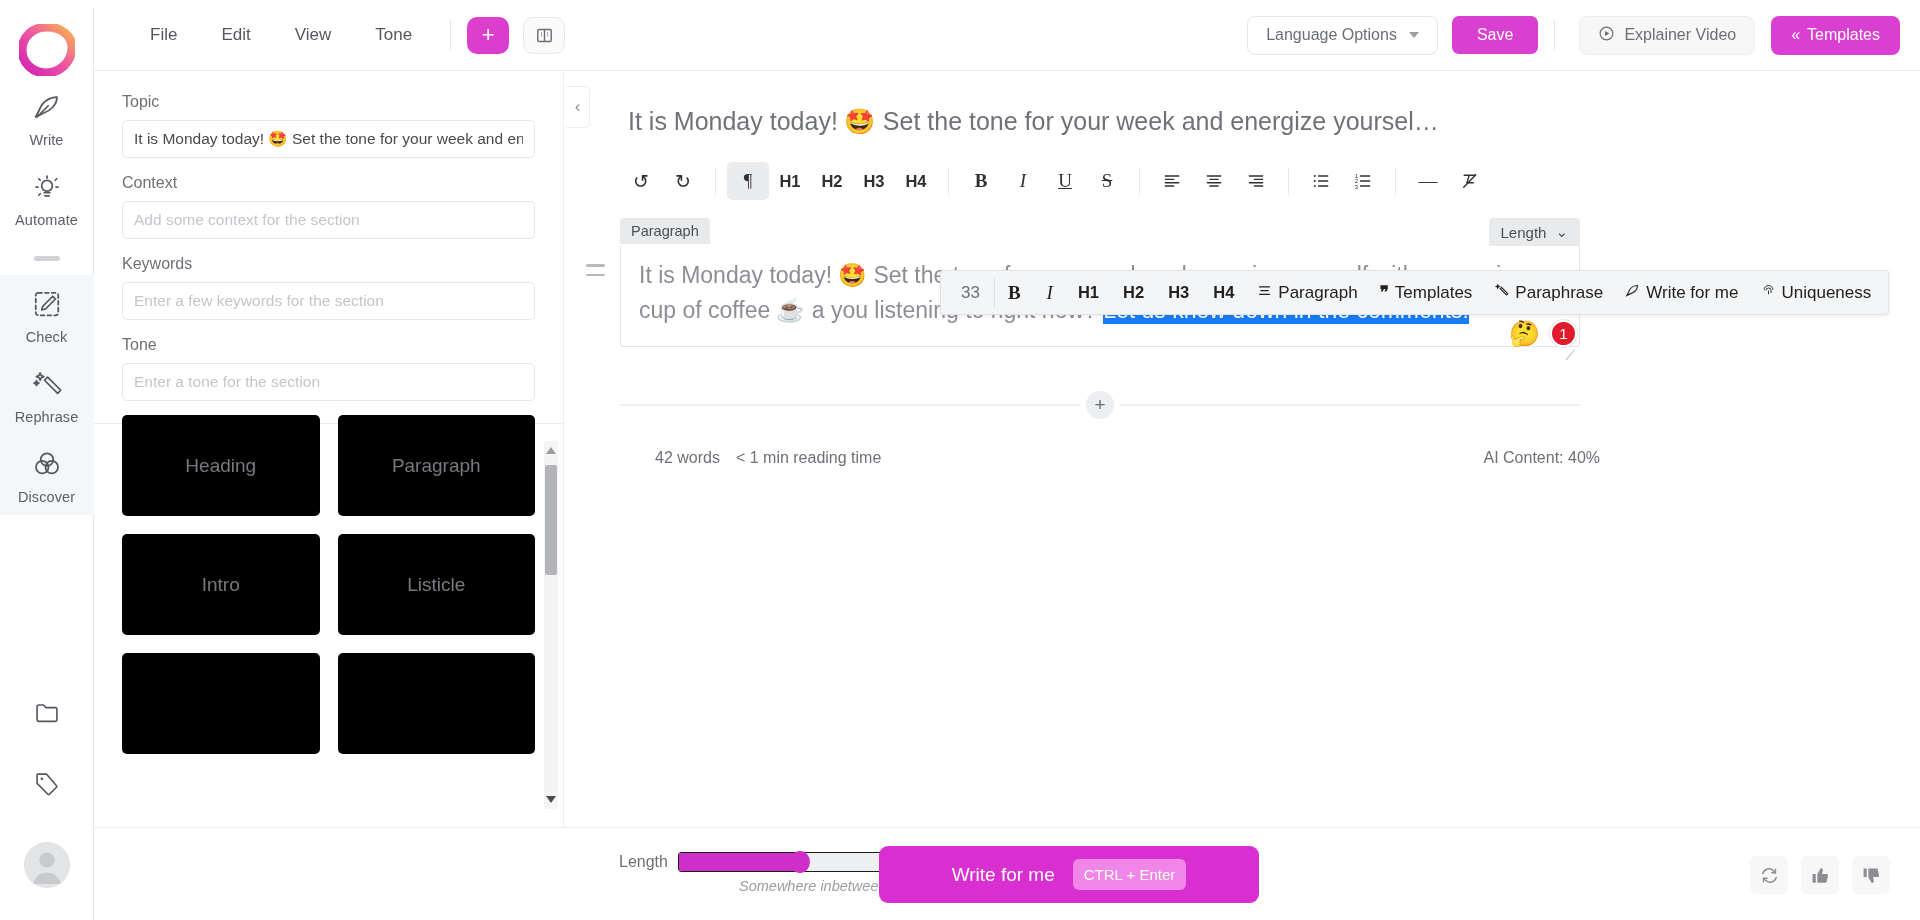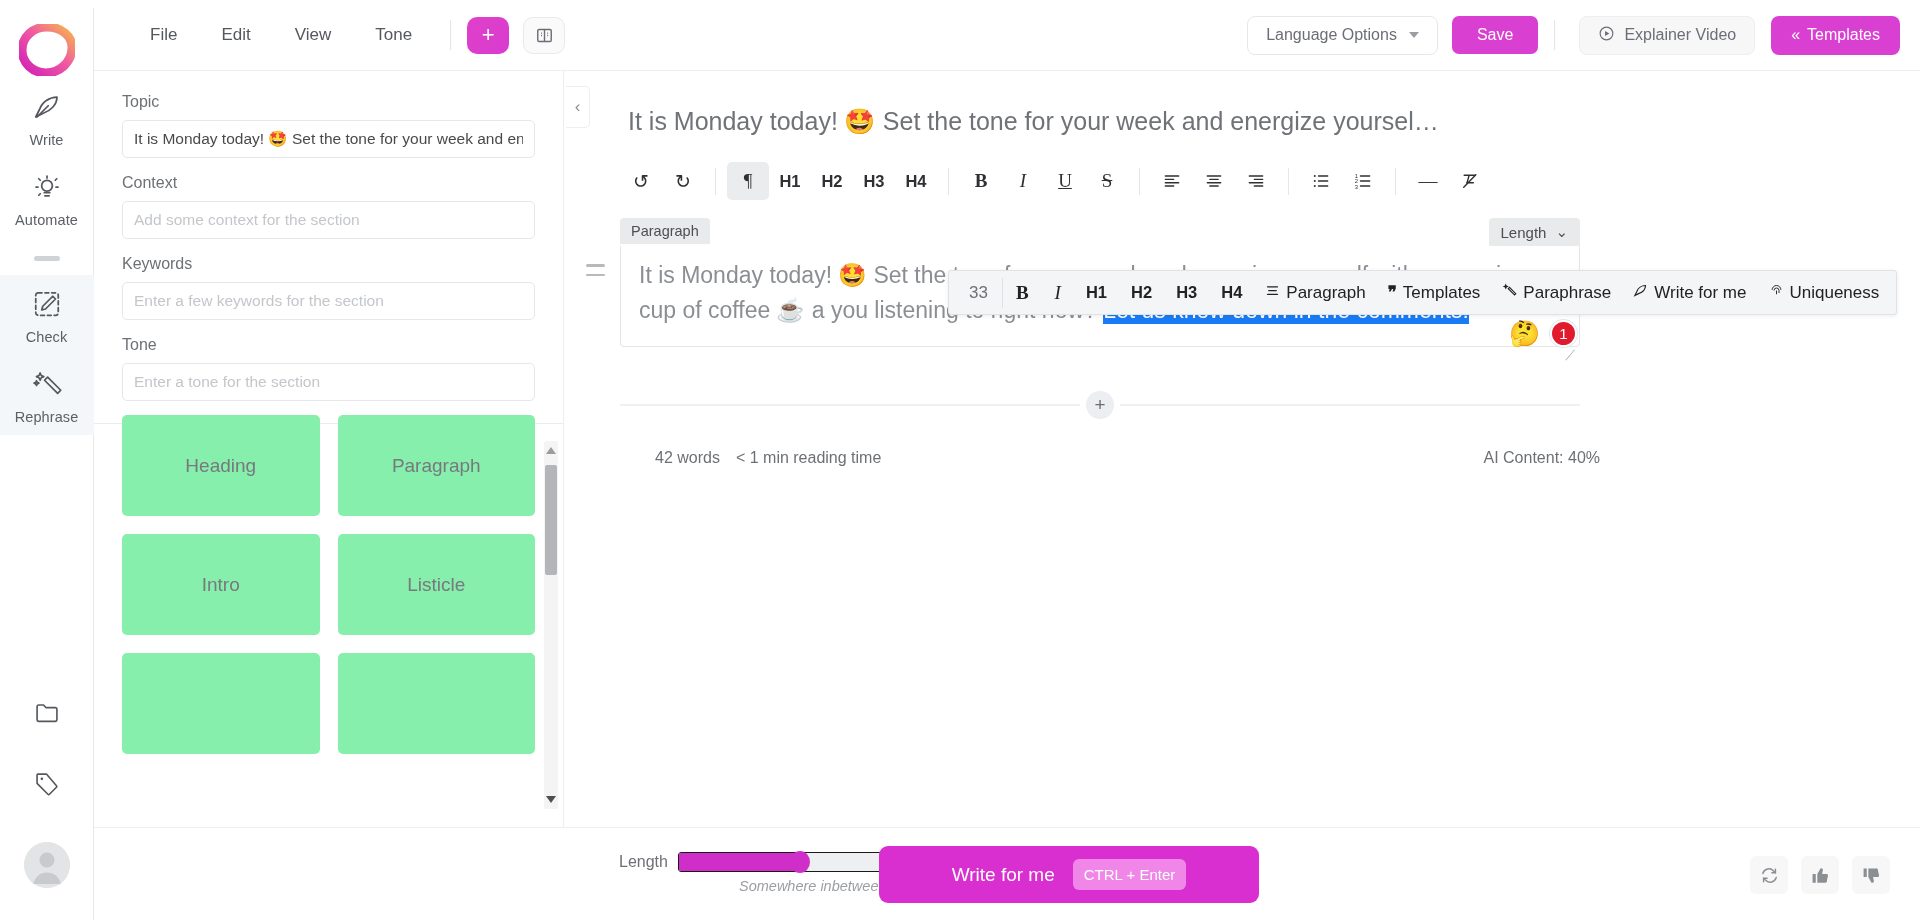--- a/index.html
+++ b/index.html
@@ -93,21 +93,21 @@
   }
   .field-input::placeholder { color: #c3c6ca; }
   .panel-div { height: 1px; background: #ececee; margin: 6px 0 0; }
   .content-head { font-size: 16px; color: #6d7075; padding: 20px 28px 14px; }
   .cards {
     position: absolute; left: 0; right: 0; top: 344px; bottom: 0;
     overflow: hidden; padding: 0 28px;
   }
   .card-grid { display: grid; grid-template-columns: 1fr 1fr; gap: 18px 18px; }
   .card {
-    height: 101px; background: #86efac; border-radius: 5px;
+    height: 101px; background: #000000; border-radius: 5px;
     display: flex; align-items: center; justify-content: center;
     font-size: 19px; color: #77797e; cursor: pointer;
   }
   .panel-scroll {
     position: absolute; right: 5px; top: 370px; bottom: 18px; width: 14px;
     background: #f4f4f5; border-radius: 2px;
   }
   .panel-scroll .thumb { position: absolute; top: 24px; left: 1px; width: 12px; height: 110px; background: #b4b5b8; border-radius: 2px; }
   .panel-scroll .arrow { position: absolute; left: 2px; width: 0; height: 0; border-left: 5px solid transparent; border-right: 5px solid transparent; }
   .panel-scroll .arrow.up { top: 6px; border-bottom: 7px solid #9b9ca0; }
@@ -169,21 +169,20 @@
   }
   .grip i { display: block; height: 2.5px; background: #b7b9bd; border-radius: 2px; }
   .resize { position: absolute; right: 4px; bottom: -18px; color: #a9abaf; font-size: 14px; }
 
   
   .bubble {
     position: absolute; left: 320px; top: 52px; height: 45px;
     background: #f4f5f6; border: 1px solid #e1e2e5; border-radius: 3px;
     display: flex; align-items: center; padding: 0 6px; z-index: 9;
     box-shadow: 0 1px 4px rgba(0,0,0,.08);
-    margin-left: 8px;
   }
   .bb-count { font-size: 17px; color: #6d7075; padding: 0 14px; }
   .bb-sep { width: 1px; height: 30px; background: #dfe0e3; }
   .bb { display: flex; align-items: center; gap: 6px; padding: 0 11px; font-size: 17px; color: #222; cursor: pointer; height: 45px; white-space: nowrap; }
   .bb.mono { font-family: "Liberation Serif", serif; font-size: 19px; padding: 0 13px; }
   .bb.hx { font-weight: bold; font-size: 16.5px; padding: 0 12px; }
 
   .emoji-row { position: absolute; right: 2px; bottom: -2px; display: flex; align-items: center; gap: 9px; }
   .emo { font-size: 25px; }
   .badge {
@@ -295,20 +294,30 @@
         <span>
           <svg width="30" height="30" viewBox="0 0 24 24" fill="none" stroke="#54585e" stroke-width="1.4" stroke-linecap="round" stroke-linejoin="round">
             <path d="M20.5 19.5 10 9l2.5-2.5L23 17z"></path>
             <path d="M6.5 3.2l.9 2 2 .9-2 .9-.9 2-.9-2-2-.9 2-.9z"></path>
             <path d="M3.6 9.4l.6 1.3 1.3.6-1.3.6-.6 1.3-.6-1.3-1.3-.6 1.3-.6z"></path>
           </svg>
         </span>
         <span class="rail-label">Rephrase</span>
       </div>
 
+      <div class="rail-item">
+        <span>
+          <svg width="30" height="30" viewBox="0 0 24 24" fill="none" stroke="#54585e" stroke-width="1.4">
+            <circle cx="12" cy="8.5" r="5"></circle>
+            <circle cx="8.2" cy="14.5" r="5"></circle>
+            <circle cx="15.8" cy="14.5" r="5"></circle>
+          </svg>
+        </span>
+        <span class="rail-label">Discover</span>
+      </div>
     </div>
 
     <div class="rail-bottom">
       <div class="rail-item">
         <span>
           <svg width="28" height="28" viewBox="0 0 24 24" fill="none" stroke="#54585e" stroke-width="1.4" stroke-linejoin="round">
             <path d="M3.5 7.5a1.5 1.5 0 0 1 1.5-1.5h4l2 2.2h8a1.5 1.5 0 0 1 1.5 1.5v8.8a1.5 1.5 0 0 1-1.5 1.5H5a1.5 1.5 0 0 1-1.5-1.5z"></path>
           </svg>
         </span>
       </div>

